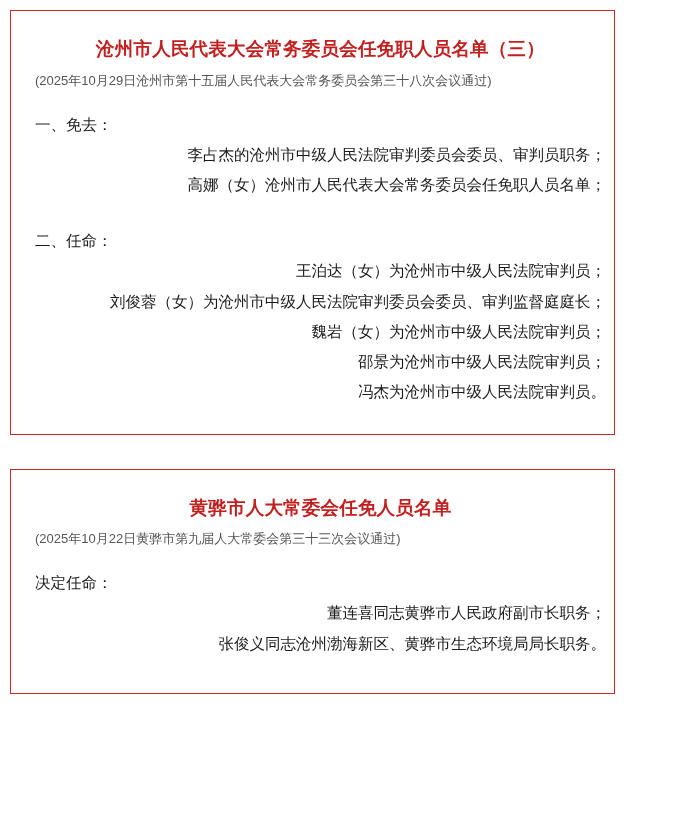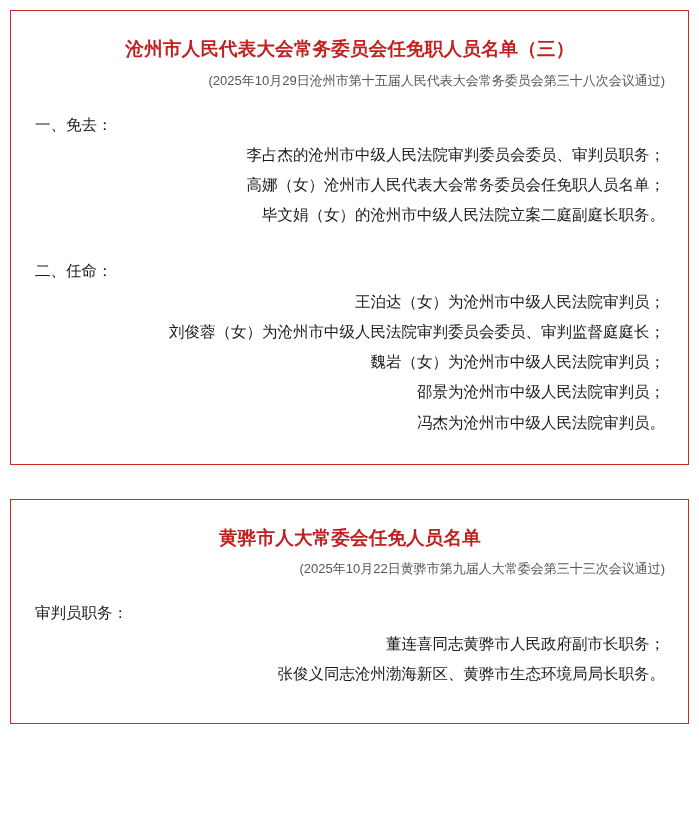--- a/index.html
+++ b/index.html
@@ -15,41 +15,41 @@
   }
   .page {
     width: 699px;
     box-sizing: border-box;
     padding: 10px 10px 12px 10px;
   }
   .card {
     border: 1px solid #d9534f;
     border-color: #cc2a24;
     box-sizing: border-box;
-    width: 679px;
-    padding: 18px 23px 26px 24px;
+    width: 605px;
+    padding: 18px 8px 26px 24px;
     background: #ffffff;
     margin-bottom: 34px;
   }
   .card:last-child {
     margin-bottom: 0;
   }
   .card-title {
     color: #c21f1f;
     font-weight: bold;
     font-size: 18.5px;
     text-align: center;
     line-height: 1.5;
     letter-spacing: 0.2px;
     margin: 6px 0 8px 0;
   }
   .card-subtitle {
     color: #555555;
     font-size: 13px;
-    text-align: right;
+    text-align: left;
     line-height: 1.6;
     margin-bottom: 16px;
   }
   .section {
     margin-top: 18px;
   }
   .section:first-of-type {
     margin-top: 4px;
   }
   .section-heading {
@@ -73,41 +73,40 @@
 <div class="page">
 
   <div class="card">
     <div class="card-title">沧州市人民代表大会常务委员会任免职人员名单（三）</div>
     <div class="card-subtitle">(2025年10月29日沧州市第十五届人民代表大会常务委员会第三十八次会议通过)</div>
 
     <div class="section">
       <div class="section-heading">一、免去：</div>
       <div class="para">李占杰的沧州市中级人民法院审判委员会委员、审判员职务；</div>
       <div class="para">高娜（女）沧州市人民代表大会常务委员会任免职人员名单；</div>
-      <div class="para">毕文娟（女）的沧州市中级人民法院立案二庭副庭长职务。</div>
     </div>
 
     <div class="spacer-sm"></div>
 
     <div class="section">
       <div class="section-heading">二、任命：</div>
       <div class="para">王泊达（女）为沧州市中级人民法院审判员；</div>
       <div class="para">刘俊蓉（女）为沧州市中级人民法院审判委员会委员、审判监督庭庭长；</div>
       <div class="para">魏岩（女）为沧州市中级人民法院审判员；</div>
       <div class="para">邵景为沧州市中级人民法院审判员；</div>
       <div class="para">冯杰为沧州市中级人民法院审判员。</div>
     </div>
   </div>
 
   <div class="card">
     <div class="card-title">黄骅市人大常委会任免人员名单</div>
     <div class="card-subtitle">(2025年10月22日黄骅市第九届人大常委会第三十三次会议通过)</div>
 
     <div class="section">
-      <div class="section-heading">审判员职务：</div>
+      <div class="section-heading">决定任命：</div>
       <div class="para">董连喜同志黄骅市人民政府副市长职务；</div>
       <div class="para">张俊义同志沧州渤海新区、黄骅市生态环境局局长职务。</div>
     </div>
 
     <div class="spacer-sm"></div>
 
   </div>
 
 </div>
 

